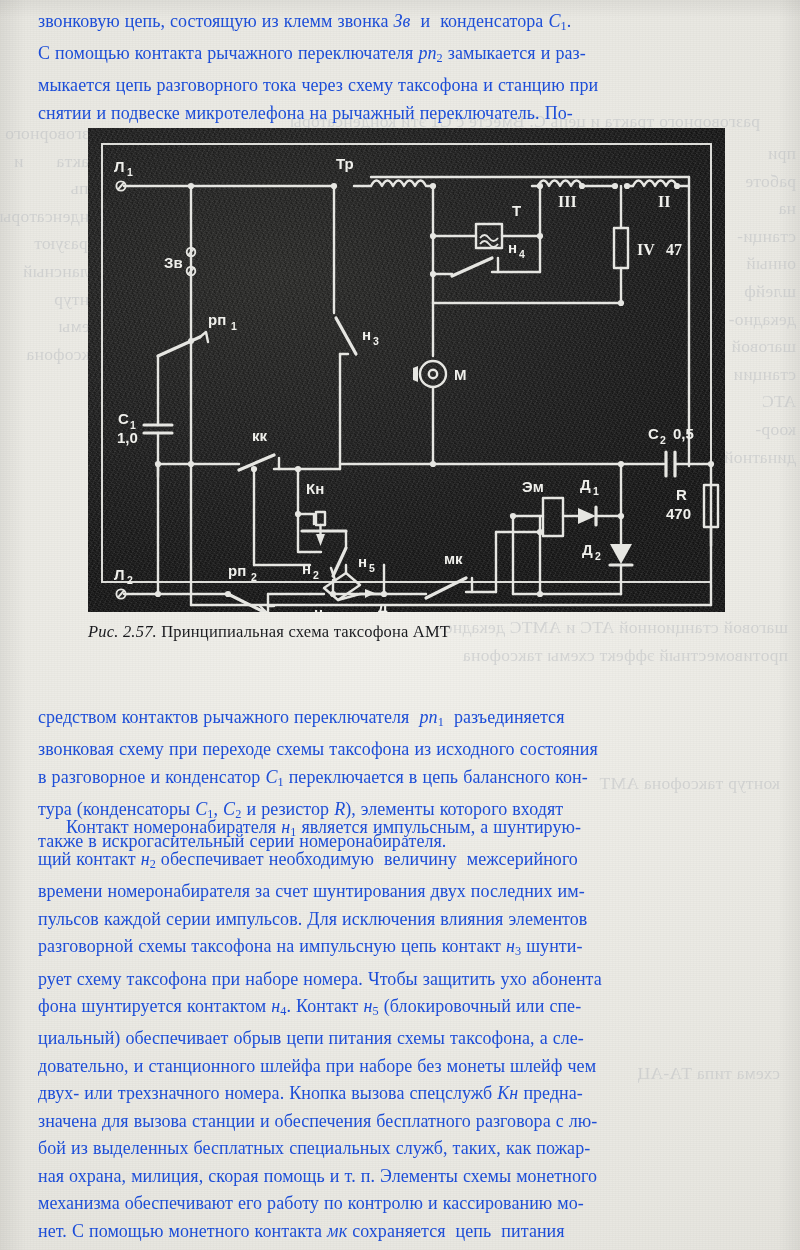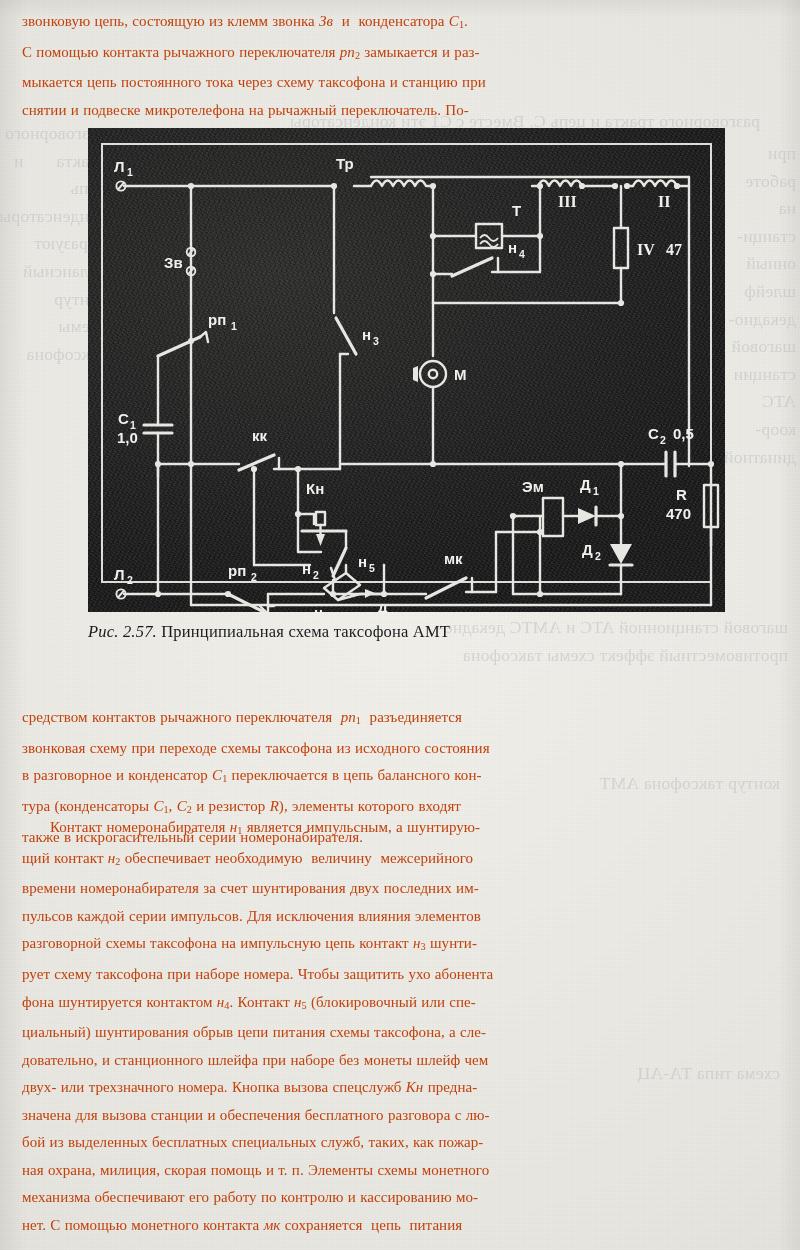--- a/index.html
+++ b/index.html
@@ -37,24 +37,24 @@
     letter-spacing:.2px;
     white-space:pre-wrap;
     pointer-events:none;
     text-align:justify;
   }
 
   #content{position:absolute;inset:0;}
 
   .para{
     position:absolute;
-    left:22px;width:728px;
-    font-size:15px;
+    left:38px;width:728px;
+    font-size:18px;
     line-height:27.5px;
-    color:#c2410c;
+    color:#1d4ed8;
     text-align:justify;
     text-justify:inter-word;
     letter-spacing:.05px;
     word-spacing:.5px;
   }
   .para i, .it{font-style:italic;}
   .para sub, sub{font-size:.68em;vertical-align:-.22em;font-style:normal;}
 
   
   #figure{
@@ -118,21 +118,21 @@
 
 <div class="bleed" style="left:430px;top:770px;width:350px;">контур таксофона АМТ</div>
 
 <div class="bleed" style="left:430px;top:1060px;width:350px;">схема типа ТА-АЦ</div>
 
 <div id="content">
 
   <div class="para" style="top:8px;">
     <div>звонковую цепь, состоящую из клемм звонка <i>Зв</i>&nbsp; и&nbsp; конденсатора <i>C<sub>1</sub></i>.</div>
     <div>С помощью контакта рычажного переключателя <i>pп<sub>2</sub></i> замыкается и раз-</div>
-    <div>мыкается цепь постоянного тока через схему таксофона и станцию при</div>
+    <div>мыкается цепь разговорного тока через схему таксофона и станцию при</div>
     <div>снятии и подвеске микротелефона на рычажный переключатель. По-</div>
   </div>
 
   <div id="figure">
     <div id="photo"></div>
     <div id="photo-noise"></div>
 
     <div id="schematic">
       <svg viewBox="0 0 637 484" width="637" height="484" xmlns="http://www.w3.org/2000/svg">
         <defs>
@@ -462,21 +462,21 @@
   </div>
 
   <div class="para" style="top:814px;">
     <div style="text-indent:28px;">Контакт номеронабирателя <i>н<sub>1</sub></i> является импульсным, а шунтирую-</div>
     <div>щий контакт <i>н<sub>2</sub></i> обеспечивает необходимую&nbsp; величину&nbsp; межсерийного</div>
     <div>времени номеронабирателя за счет шунтирования двух последних им-</div>
     <div>пульсов каждой серии импульсов. Для исключения влияния элементов</div>
     <div>разговорной схемы таксофона на импульсную цепь контакт <i>н<sub>3</sub></i> шунти-</div>
     <div>рует схему таксофона при наборе номера. Чтобы защитить ухо абонента</div>
     <div>фона шунтируется контактом <i>н<sub>4</sub></i>. Контакт <i>н<sub>5</sub></i> (блокировочный или спе-</div>
-    <div>циальный) шунтирования обрыв цепи питания схемы таксофона, а сле-</div>
+    <div>циальный) обеспечивает обрыв цепи питания схемы таксофона, а сле-</div>
     <div>довательно, и станционного шлейфа при наборе без монеты шлейф чем</div>
     <div>двух- или трехзначного номера. Кнопка вызова спецслужб <i>Кн</i> предна-</div>
     <div>значена для вызова станции и обеспечения бесплатного разговора с лю-</div>
     <div>бой из выделенных бесплатных специальных служб, таких, как пожар-</div>
     <div>ная охрана, милиция, скорая помощь и т. п. Элементы схемы монетного</div>
     <div>механизма обеспечивают его работу по контролю и кассированию мо-</div>
     <div>нет. С помощью монетного контакта <i>мк</i> сохраняется&nbsp; цепь&nbsp; питания</div>
 
   </div>
 

